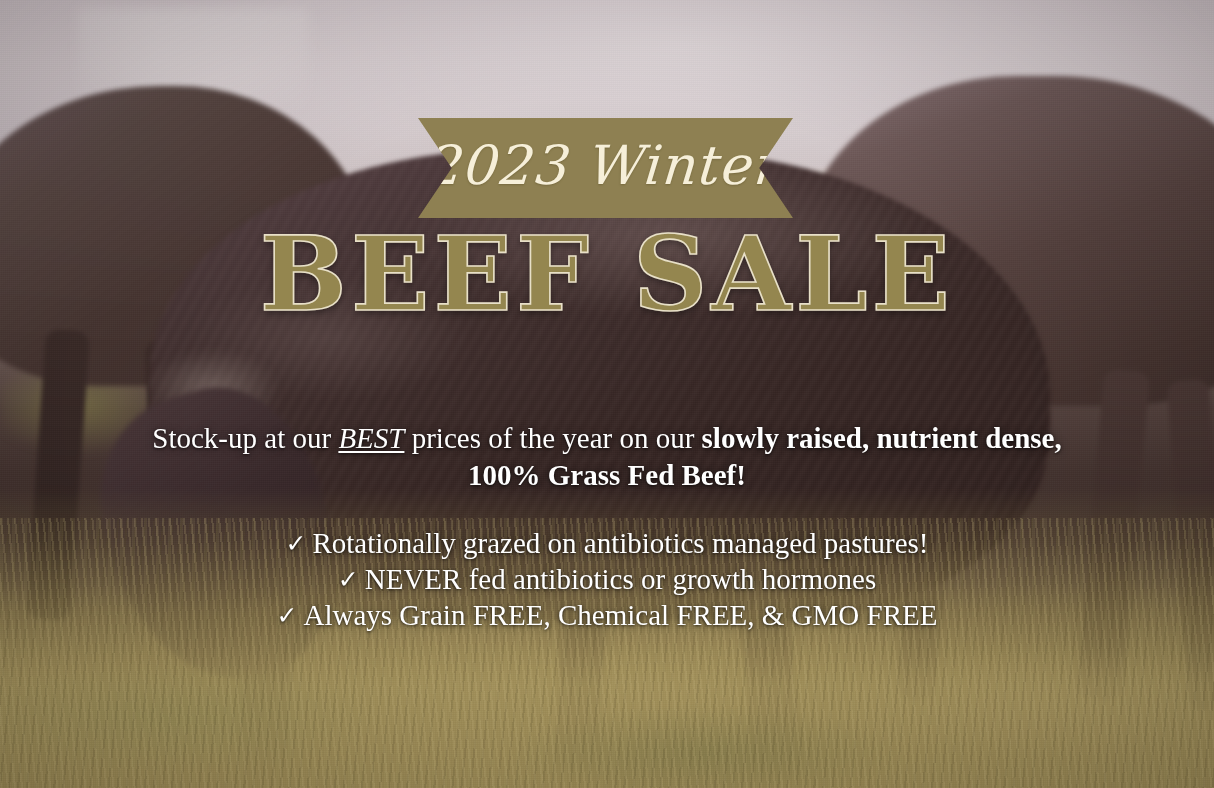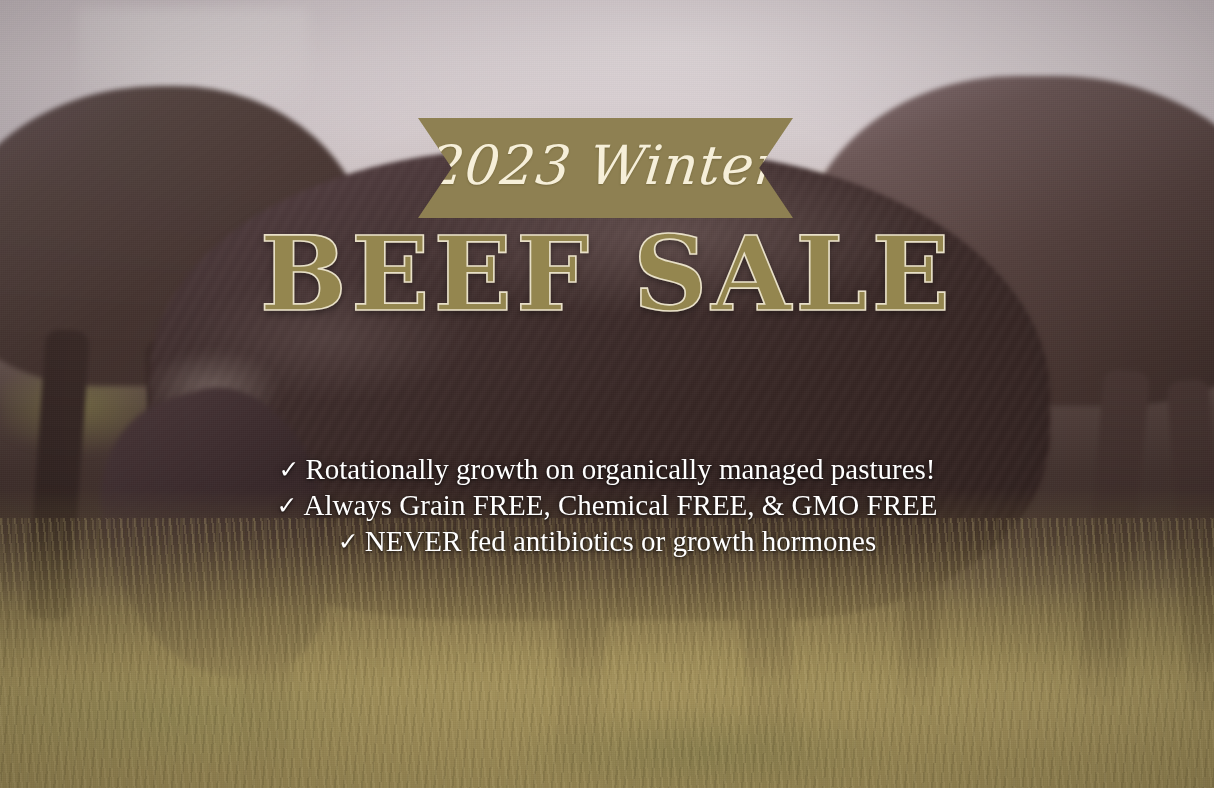--- a/index.html
+++ b/index.html
@@ -295,22 +295,23 @@
   <div class="bg-layer bg-grain"></div>
 
   <div class="ribbon-inner">
     <span class="ribbon-text">2023 Winter</span>
   </div>
 
   <div class="headline">BEEF SALE</div>
 
   <div class="copy">
 
+    <div class="lede"><span>Stock-up at our </span><span class="em">BEST</span><span> prices of the year on our </span><span class="strong">slowly raised, nutrient dense, 100% Grass Fed Beef!</span></div>
 
     <div class="bullets">
-      <div class="bullet"><span class="check">✓</span><span>Rotationally growth on organically managed pastures!</span></div>
+      <div class="bullet"><span class="check">✓</span><span>Rotationally grazed on antibiotics managed pastures!</span></div>
+      <div class="bullet"><span class="check">✓</span><span>NEVER fed antibiotics or growth hormones</span></div>
       <div class="bullet"><span class="check">✓</span><span>Always Grain FREE, Chemical FREE, &amp; GMO FREE</span></div>
-      <div class="bullet"><span class="check">✓</span><span>NEVER fed antibiotics or growth hormones</span></div>
     </div>
 
   </div>
 
 </div>
 
 </body></html>

